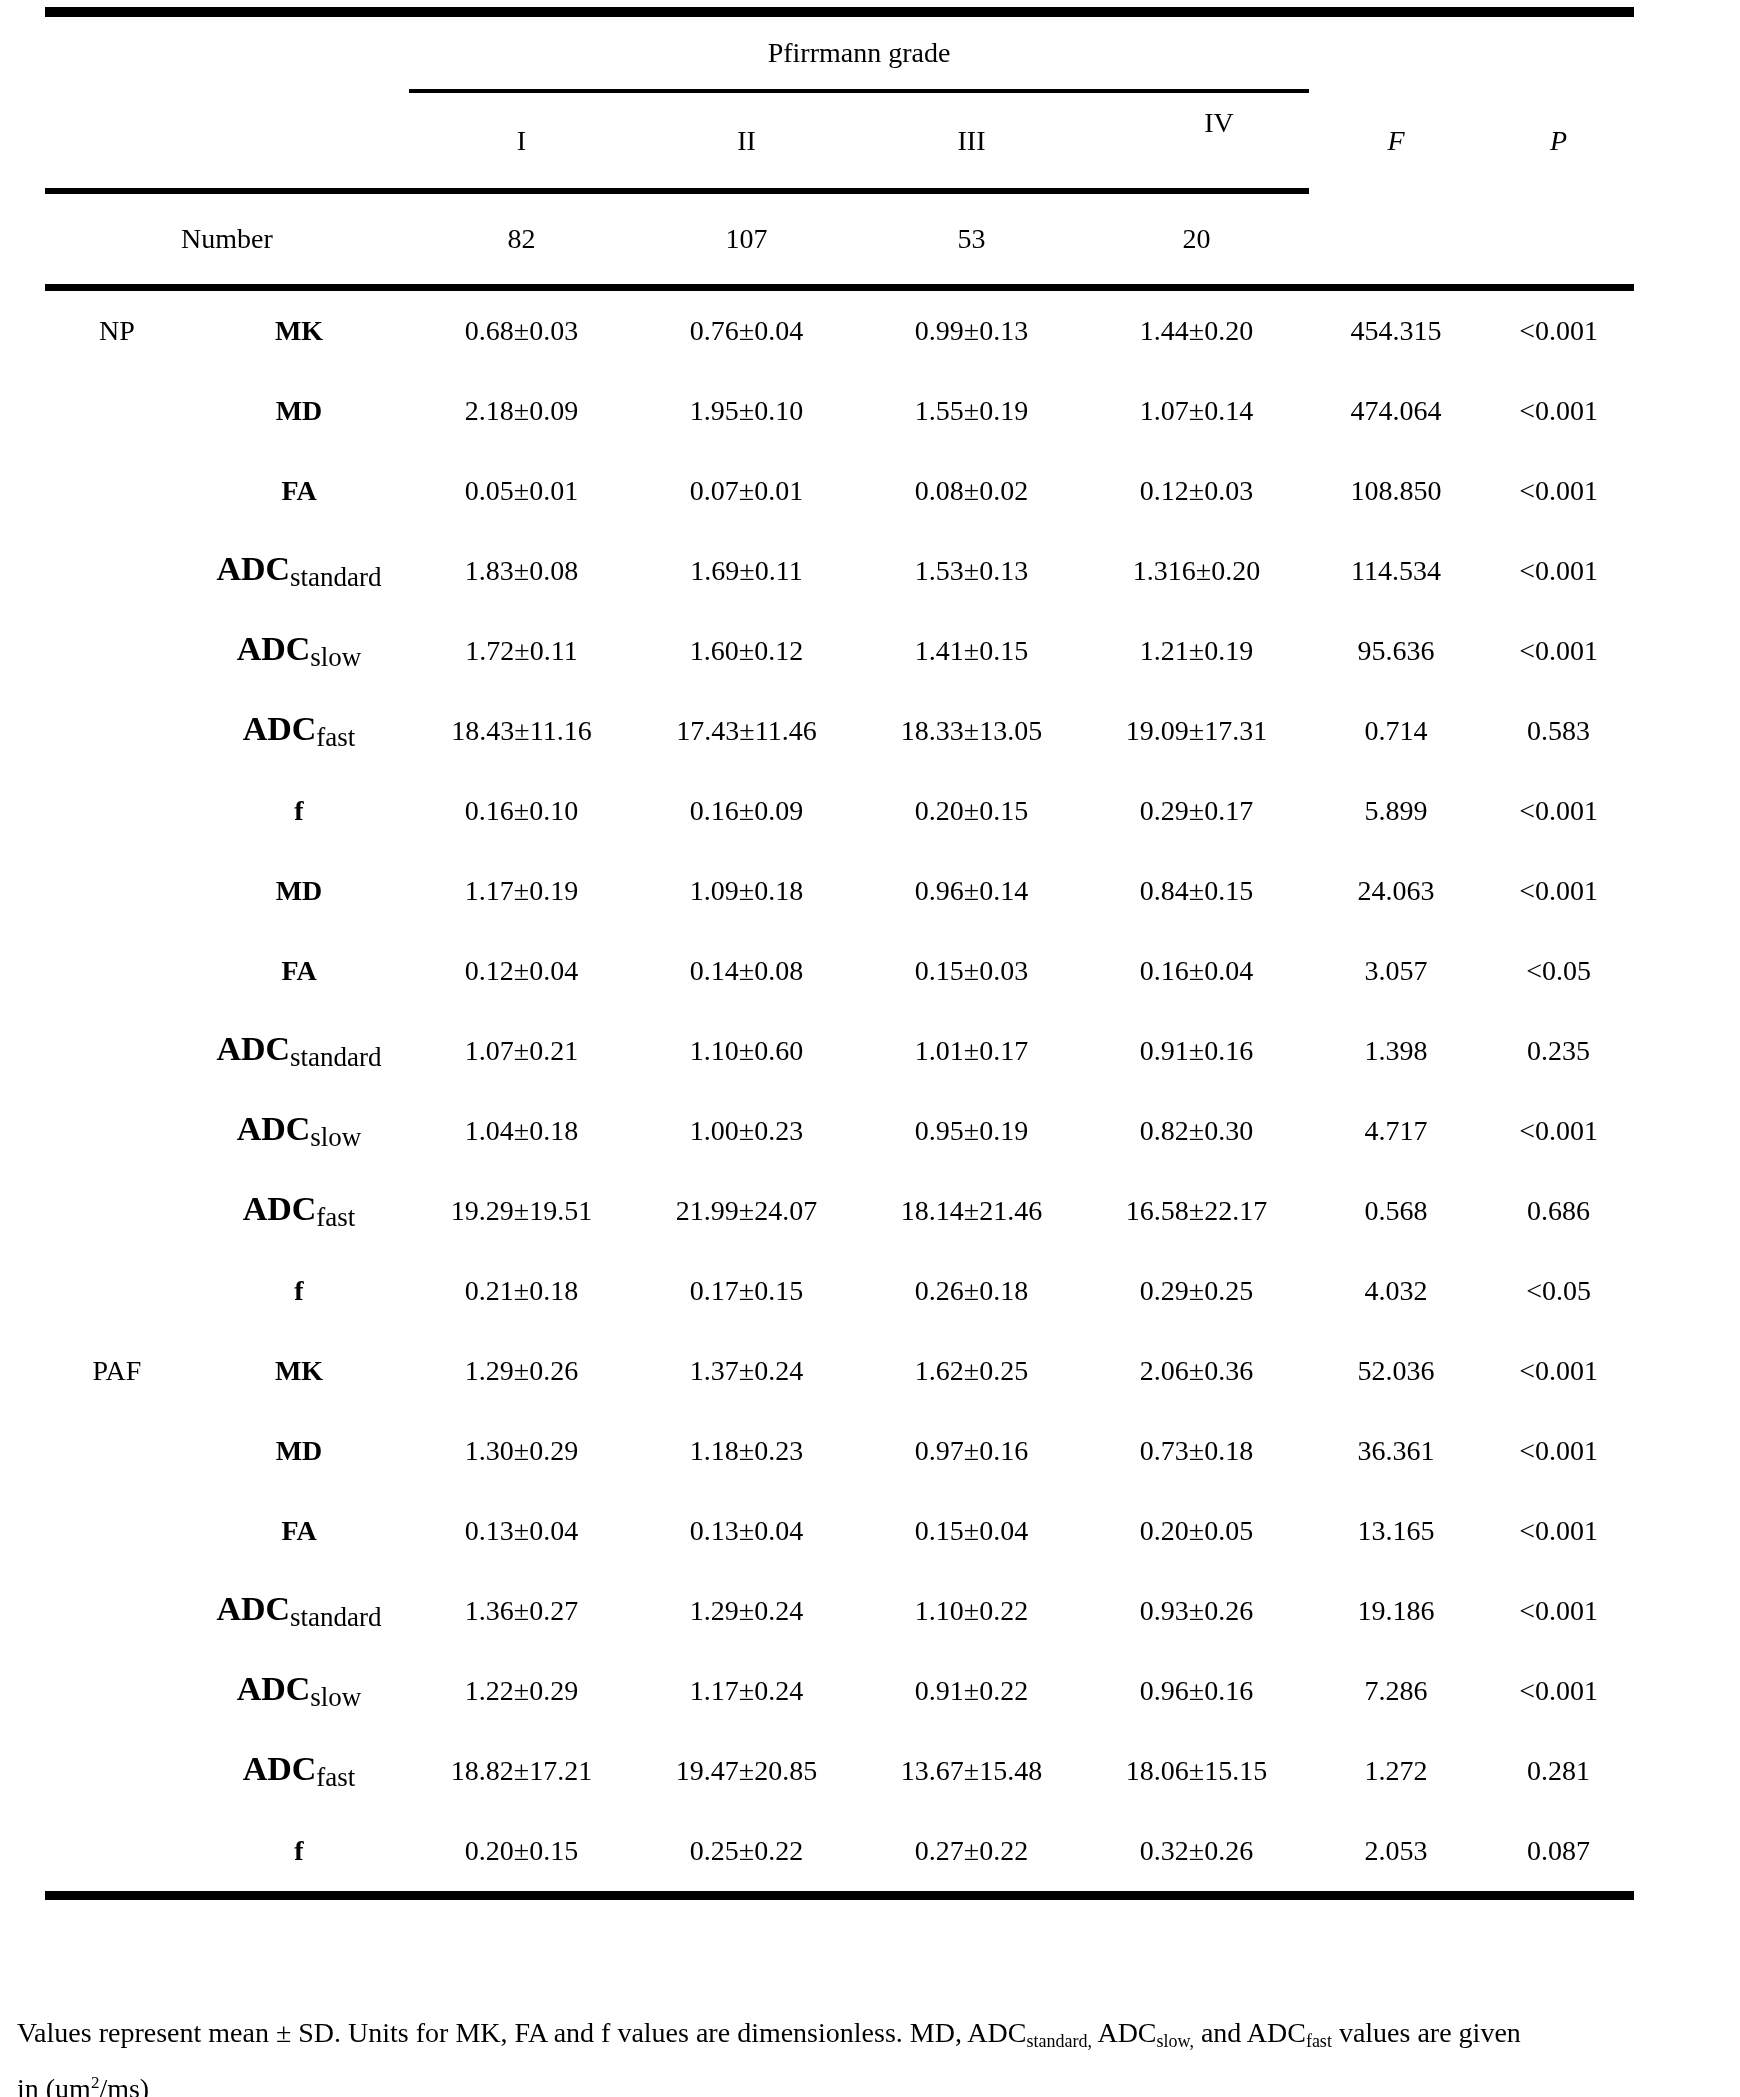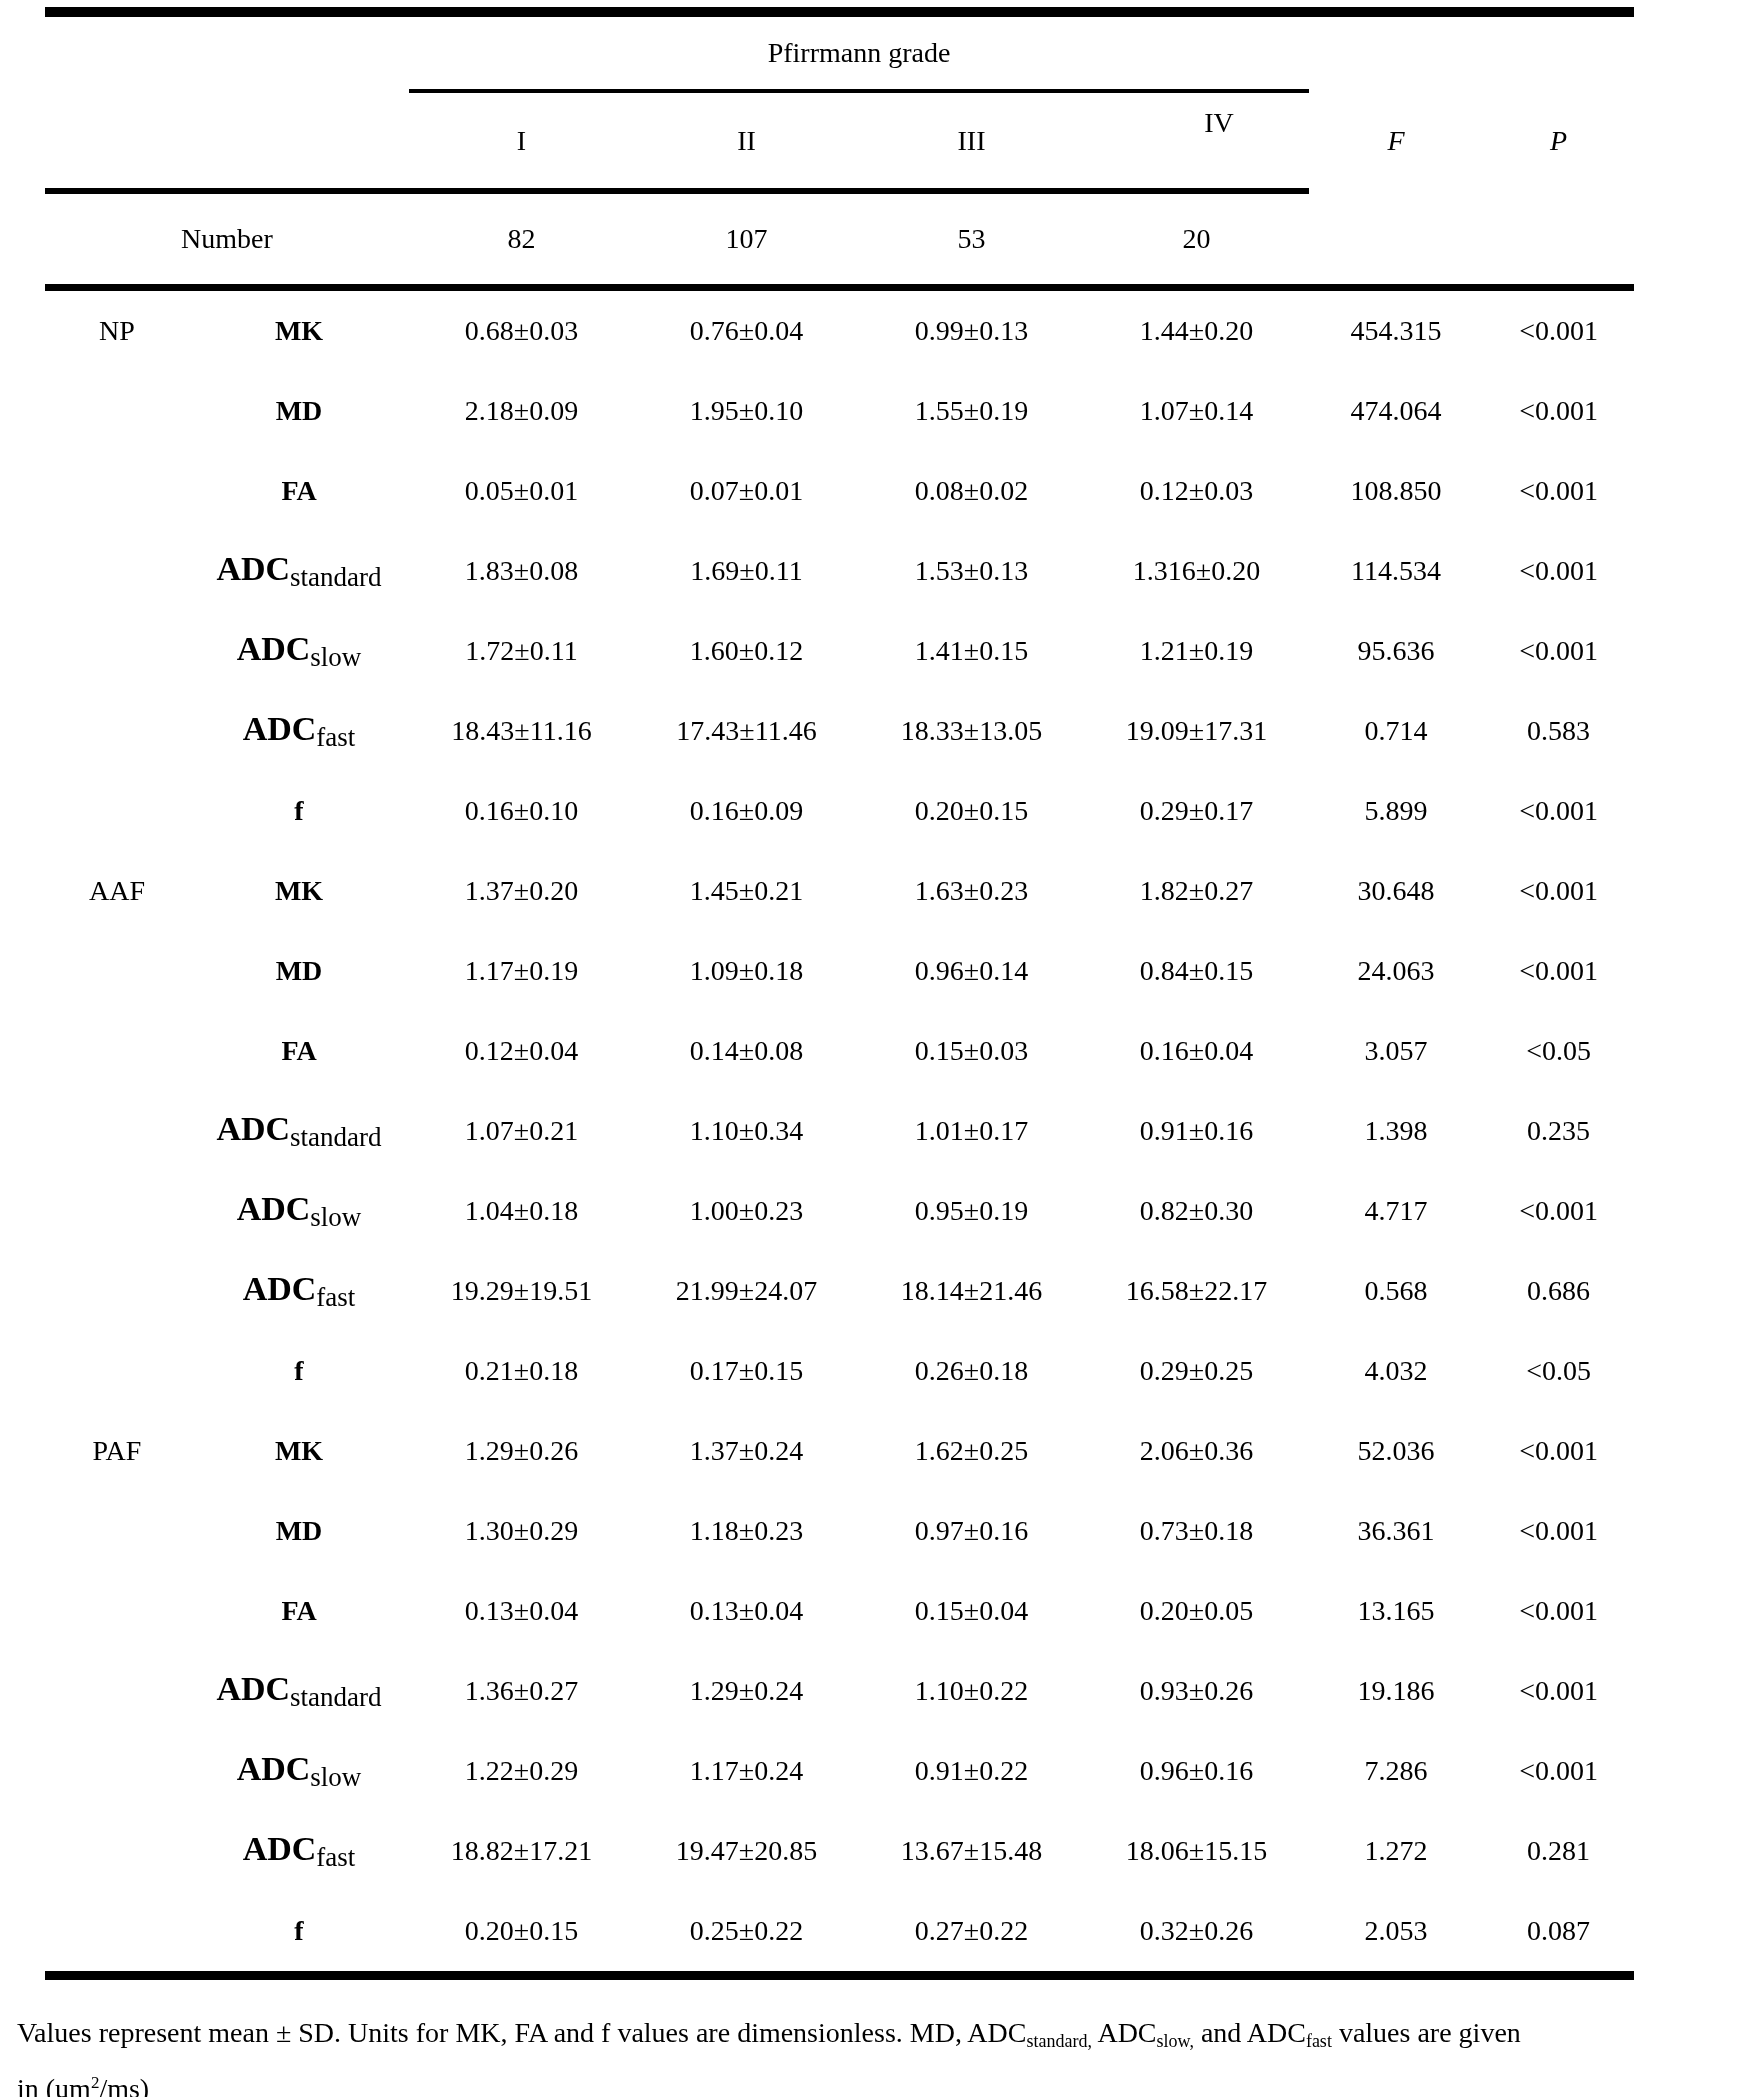--- a/index.html
+++ b/index.html
@@ -150,30 +150,20 @@
           <td></td>
           <td><span class="metric-base">f</span></td>
           <td>0.16±0.10</td>
           <td>0.16±0.09</td>
           <td>0.20±0.15</td>
           <td>0.29±0.17</td>
           <td>5.899</td>
           <td>&lt;0.001</td>
         </tr>
         <tr>
-          <td>AAF</td>
-          <td><span class="metric-base">MK</span></td>
-          <td>1.37±0.20</td>
-          <td>1.45±0.21</td>
-          <td>1.63±0.23</td>
-          <td>1.82±0.27</td>
-          <td>30.648</td>
-          <td>&lt;0.001</td>
-        </tr>
-        <tr>
           <td></td>
           <td><span class="metric-base">MD</span></td>
           <td>1.17±0.19</td>
           <td>1.09±0.18</td>
           <td>0.96±0.14</td>
           <td>0.84±0.15</td>
           <td>24.063</td>
           <td>&lt;0.001</td>
         </tr>
         <tr>
@@ -183,21 +173,21 @@
           <td>0.14±0.08</td>
           <td>0.15±0.03</td>
           <td>0.16±0.04</td>
           <td>3.057</td>
           <td>&lt;0.05</td>
         </tr>
         <tr>
           <td></td>
           <td><span class="metric-base adc">ADC</span><span class="metric-sub">standard</span></td>
           <td>1.07±0.21</td>
-          <td>1.10±0.34</td>
+          <td>1.10±0.60</td>
           <td>1.01±0.17</td>
           <td>0.91±0.16</td>
           <td>1.398</td>
           <td>0.235</td>
         </tr>
         <tr>
           <td></td>
           <td><span class="metric-base adc">ADC</span><span class="metric-sub">slow</span></td>
           <td>1.04±0.18</td>
           <td>1.00±0.23</td>

